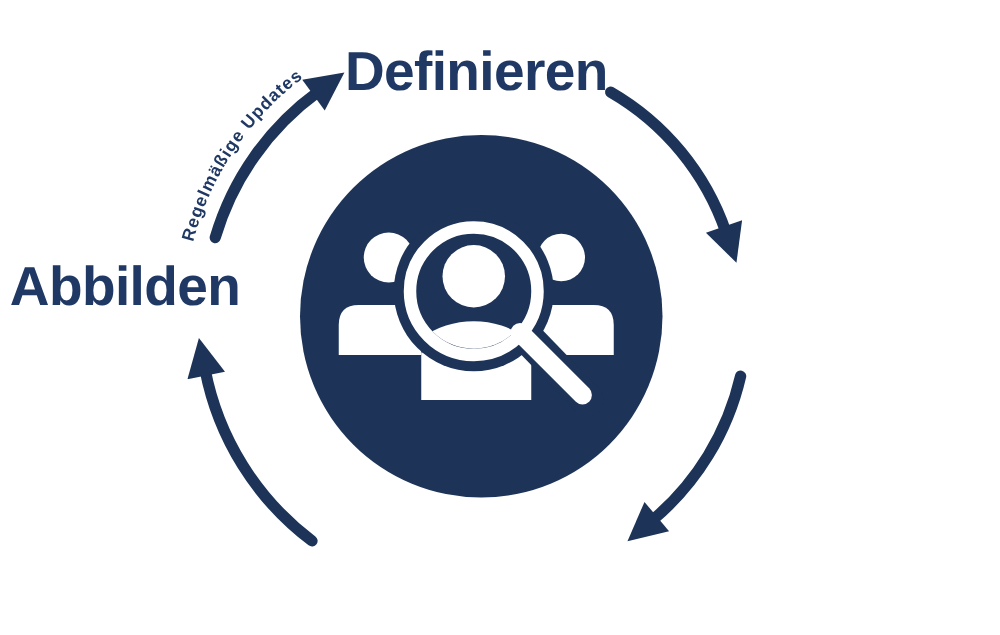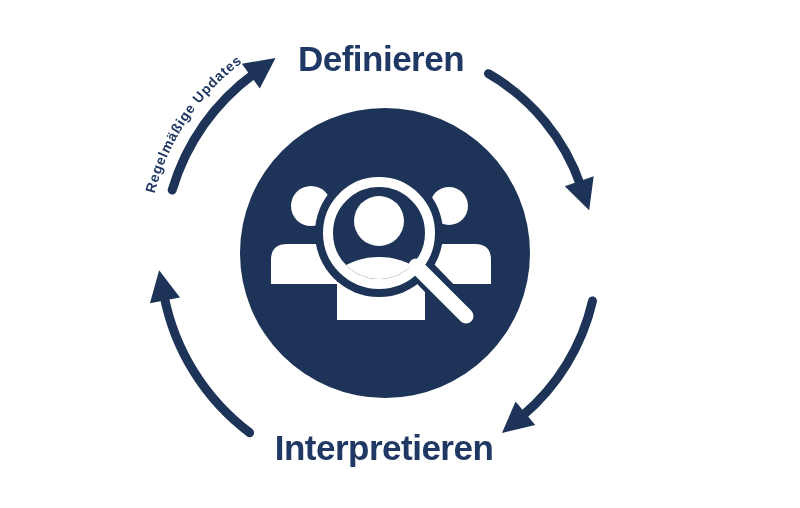--- a/index.html
+++ b/index.html
@@ -19,21 +19,21 @@
   .arc{
     fill:none;
     stroke:var(--navy);
     stroke-width:9;
     stroke-linecap:round;
   }
   .icon-white{fill:#ffffff;stroke:none;}
   .step-label{
     position:absolute;
     transform:translate(-50%,-50%);
-    font-size:35px;
+    font-size:44px;
     font-weight:700;
     letter-spacing:-0.5px;
     color:var(--text);
     white-space:nowrap;
     line-height:1;
   }
   .annotation-text{
     font-size:14px;
     font-weight:700;
     letter-spacing:0.8px;
@@ -84,15 +84,15 @@
 
         <g clip-path="url(#lensClip)">
           <circle class="icon-white" cx="379" cy="221" r="25"></circle>
           <ellipse class="icon-white" cx="379" cy="302" rx="58" ry="45"></ellipse>
         </g>
       </g>
     </g>
   </svg>
 
   <div class="step-label" style="left:381px;top:58px">Definieren</div>
-  <div class="step-label" style="left:384px;top:447px">Interpretieren</div>
+  <div class="step-label" style="left:100px;top:230px">Abbilden</div>
 
 </div>
 
 </body></html>

